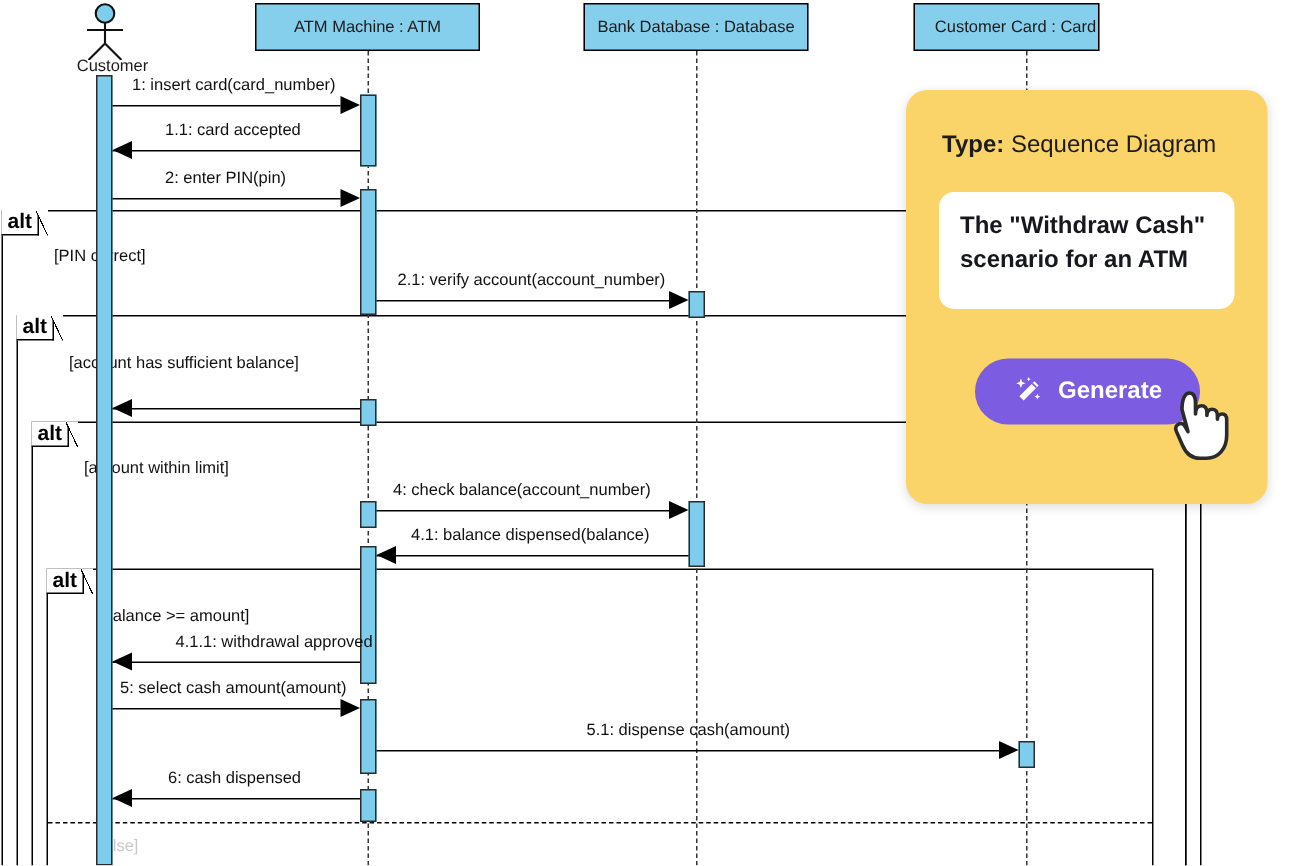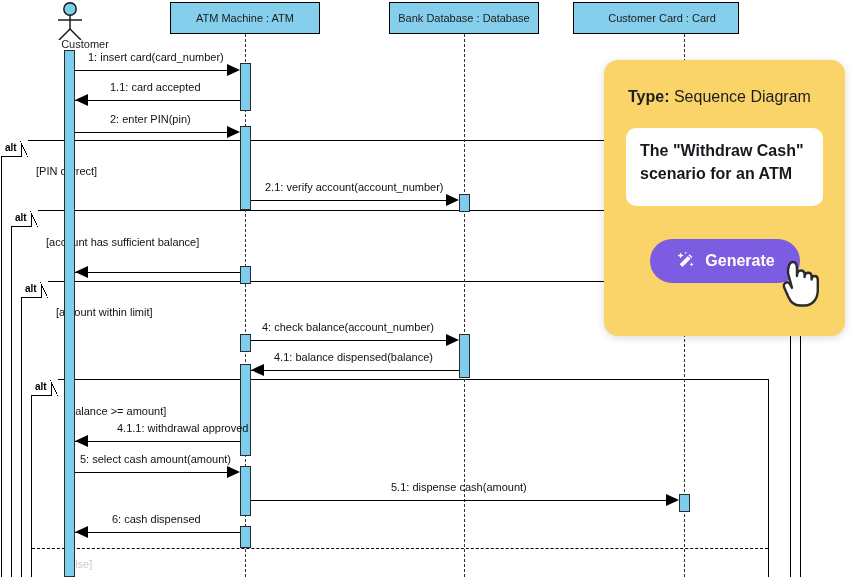--- a/index.html
+++ b/index.html
@@ -89,21 +89,21 @@
     border: 1.4px solid #000000;
     background: transparent;
     pointer-events: none;
   }
   .frag-tab {
     position: absolute;
     box-sizing: border-box;
     border-right: 1.4px solid #000000;
     border-bottom: 1.4px solid #000000;
     background: #ffffff;
-    font-size: 10px;
+    font-size: 14px;
     font-weight: bold;
     color: #000000;
     padding: 0 4px 0 4px;
     line-height: 15px;
     height: 17px;
   }
   .frag-tab::after {
     content: "";
     position: absolute;
     right: -7px;
@@ -198,33 +198,33 @@
 
   <div style="position:absolute; left:49px; top:2px; width:42px; height:38px;">
     <svg width="42" height="38" viewBox="0 0 42 38">
       <circle cx="21" cy="7" r="6.2" fill="#7FCDEC" stroke="#111" stroke-width="1.4"></circle>
       <line x1="21" y1="13.4" x2="21" y2="27" stroke="#111" stroke-width="1.4"></line>
       <line x1="9" y1="18" x2="33" y2="18" stroke="#111" stroke-width="1.4"></line>
       <line x1="21" y1="27" x2="10" y2="38" stroke="#111" stroke-width="1.4"></line>
       <line x1="21" y1="27" x2="32" y2="38" stroke="#111" stroke-width="1.4"></line>
     </svg>
   </div>
-  <div class="actor-label" style="left:54px; top:38px; width:62px;">Customer</div>
+  <div class="actor-label" style="left:44px; top:38px; width:62px;">Customer</div>
 
   <div class="lifeline-head" style="left:170px; top:2px; width:150px; height:32px;">
     <span>ATM Machine : ATM</span>
   </div>
   <div class="lifeline-line" style="left:245px; top:34px; height:543px;"></div>
 
   <div class="lifeline-head" style="left:389px; top:2px; width:150px; height:32px;">
     <span>Bank Database : Database</span>
   </div>
   <div class="lifeline-line" style="left:464px; top:34px; height:543px;"></div>
 
-  <div class="lifeline-head" style="left:573px; top:2px; width:166px; height:32px;padding-left:12px;">
+  <div class="lifeline-head" style="left:609px; top:2px; width:124px; height:32px;padding-left:12px;">
     <span>Customer Card : Card</span>
   </div>
   <div class="lifeline-line" style="left:684px; top:34px; height:543px;"></div>
 
   <div class="activation" style="left:64px; top:50px; width:11px; height:527px;"></div>
 
   <div class="activation" style="left:240px; top:63px; width:11px; height:48px;"></div>
   <div class="activation" style="left:240px; top:126px; width:11px; height:84px;"></div>
   <div class="activation" style="left:240px; top:266px; width:11px; height:18px;"></div>
   <div class="activation" style="left:240px; top:334px; width:11px; height:18px;"></div>

